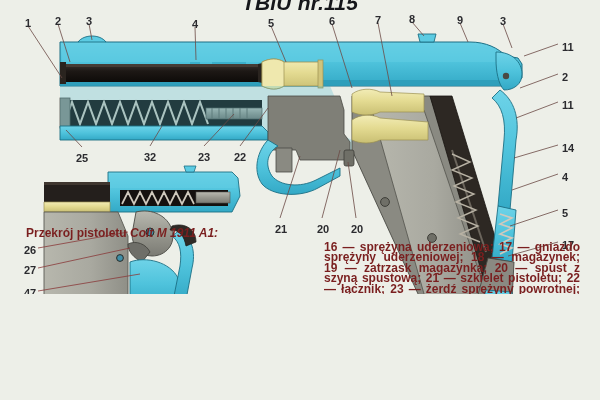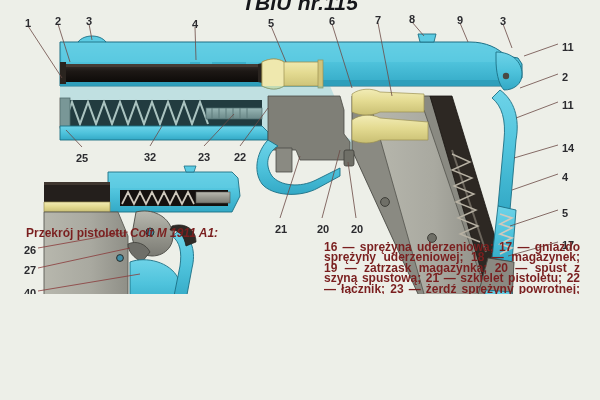--- a/index.html
+++ b/index.html
@@ -294,21 +294,21 @@
     <span class="num" style="left:275px;top:224px">21</span>
     <span class="num" style="left:234px;top:152px">22</span>
     <span class="num" style="left:198px;top:152px">23</span>
     <span class="num" style="left:144px;top:152px">32</span>
     <span class="num" style="left:76px;top:153px">25</span>
   </div>
 
   <div>
     <span class="num" style="left:24px;top:245px">26</span>
     <span class="num" style="left:24px;top:265px">27</span>
-    <span class="num" style="left:24px;top:288px">40</span>
+    <span class="num" style="left:24px;top:288px">47</span>
   </div>
 
   <div class="caption">
     <div class="capcol left">
       <div class="capHead"><span>Przekrój pistoletu </span><span class="ital">Colt M 1911 A1:</span></div>
     </div>
     <div class="capcol right">
       <div class="capBody">16 — sprężyna uderzeniowa; 17 — gniazdo sprężyny uderzeniowej; 18 — magazynek; 19 — zatrzask magazynka; 20 — spust z szyną spustową; 21 — szkielet pistoletu; 22 — łącznik; 23 — żerdź sprężyny powrotnej; 24 — sprężyna powrotna; 25 — tulejka oporowa sprężyny powrotnej; 26 —</div>
     </div>
   </div>

